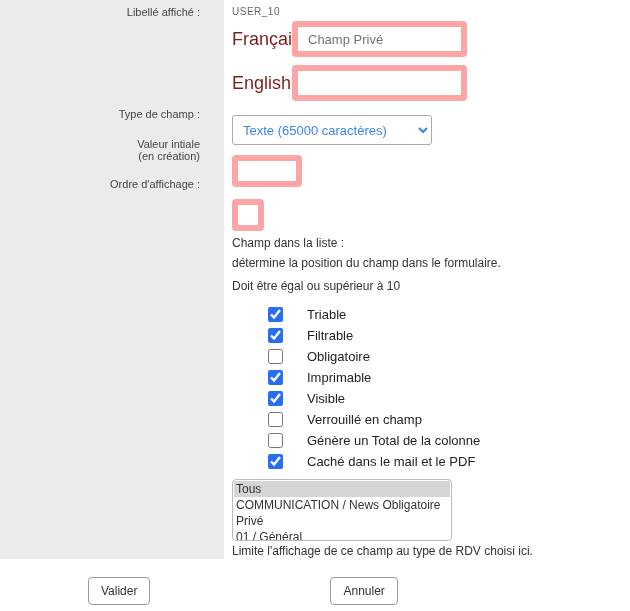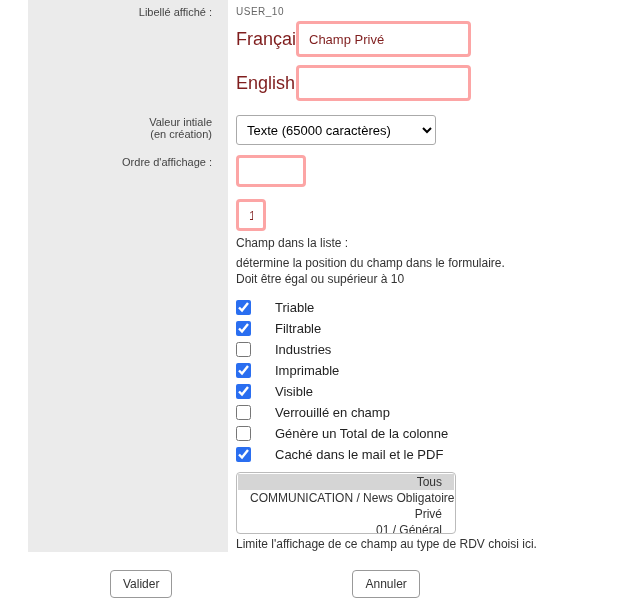--- a/index.html
+++ b/index.html
@@ -9,25 +9,24 @@
       color: #333;
       background: #fff;
     }
     .container {
       width: 630px;
     }
     .form-body {
       display: flex;
     }
     .label-col {
-      width: 200px;
+      width: 224px;
       background: #ebebeb;
-      padding-right: 10px;
-      box-sizing: border-box;
-      margin-left: 28px;
+      padding-right: 18px;
+      box-sizing: border-box;
     }
     .content-col {
       flex: 1;
       padding-left: 8px;
       padding-top: 2px;
     }
     .label-cell {
       text-align: right;
       font-size: 11px;
       color: #444;
@@ -46,37 +45,37 @@
       margin-bottom: 8px;
     }
     .lang-label {
       width: 54px;
       text-align: left;
       font-size: 18px;
       color: #7f1d1d;
       padding-right: 6px;
     }
     input[type="text"] {
-      border: 3px solid #fca5a5;
+      border: 6px solid #fca5a5;
       border-radius: 4px;
       padding: 8px 10px;
       font-size: 13px;
-      color: #7f1d1d;
+      color: #737373;
       box-sizing: border-box;
     }
     .text-input {
       width: 175px;
       height: 36px;
     }
     select {
       border: 1px solid #aaa;
       border-radius: 3px;
       padding: 5px 6px;
       font-size: 13px;
-      color: #000000;
+      color: #3b82f6;
       background: #fff;
       width: 200px;
       height: 30px;
     }
     .small-input {
       width: 70px;
       height: 32px;
       border: 1px solid #bbb;
       border-radius: 4px;
       padding: 6px 8px;
@@ -95,20 +94,21 @@
     .help-text {
       font-size: 12px;
       color: #333;
       margin-top: 4px;
       line-height: 1.35;
     }
     .checkbox-row {
       display: flex;
       align-items: flex-start;
       margin-bottom: 6px;
+      margin-left: 36px;
     }
     .checkbox-row input[type="checkbox"] {
       width: 15px;
       height: 15px;
       margin: 0;
       accent-color: #2a6ef0;
     }
     .checkbox-label {
       margin-left: 24px;
       font-size: 13px;
@@ -119,31 +119,30 @@
       border-radius: 4px;
       width: 220px;
       height: 62px;
       overflow-y: scroll;
       font-size: 12px;
       color: #333;
       box-sizing: border-box;
       padding: 1px;
     }
     .listbox-item {
-      padding: 1px 12px;
+      padding: 1px 2px;
       white-space: nowrap;
       overflow: hidden;
-      text-align: right;
     }
     .listbox-item.selected {
       background: #d5d5d5;
     }
     .button-row {
       padding-top: 18px;
-      padding-left: 110px;
+      padding-left: 88px;
       display: flex;
       gap: 180px;
     }
     button {
       border: 1px solid #999;
       border-radius: 4px;
       background: #fff;
       padding: 6px 12px;
       font-size: 12px;
       color: #333;
@@ -152,20 +151,21 @@
   </style>
 </head>
 <body>
 
 <div class="container">
   <div class="form-body">
 
     <div class="label-col">
       <div class="label-cell" style="padding-top:6px;">Libellé affiché :</div>
       <div style="height:80px;"></div>
+      <div class="label-cell" style="padding-top:10px;">Type de champ :</div>
       <div style="height:18px;"></div>
       <div class="label-cell">Valeur intiale</div>
       <div class="label-cell">(en création)</div>
       <div style="height:16px;"></div>
       <div class="label-cell">Ordre d'affichage :</div>
       <div style="height:62px;"></div>
       <div style="height:152px;"></div>
       <div style="height:90px;"></div>
     </div>
 
@@ -191,34 +191,34 @@
 
       <div style="margin-bottom:12px;">
         <input type="text" class="small-input" value="" style="">
       </div>
 
       <div style="margin-bottom:4px;">
         <input type="text" class="order-input" value="10" style="">
       </div>
       <div class="help-text">Champ dans la liste :</div>
       <div class="help-text" style="margin-top:4px;">détermine la position du champ dans le formulaire.</div>
-      <div class="help-text" style="margin-top:0; margin-bottom:12px;">Doit être égal ou supérieur à 10</div>
+      <div class="help-text" style="margin-top:7px; margin-bottom:12px;">Doit être égal ou supérieur à 10</div>
 
       <div id="props-container" style="margin-bottom:10px;">
           <div class="checkbox-row">
             <input type="checkbox" checked="" style="">
             <span class="checkbox-label">Triable</span>
           </div>
           <div class="checkbox-row">
             <input type="checkbox" checked="" style="">
             <span class="checkbox-label">Filtrable</span>
           </div>
           <div class="checkbox-row">
             <input type="checkbox" style="">
-            <span class="checkbox-label">Industries</span>
+            <span class="checkbox-label">Obligatoire</span>
           </div>
           <div class="checkbox-row">
             <input type="checkbox" checked="" style="">
             <span class="checkbox-label">Imprimable</span>
           </div>
           <div class="checkbox-row">
             <input type="checkbox" checked="" style="">
             <span class="checkbox-label">Visible</span>
           </div>
           <div class="checkbox-row">

